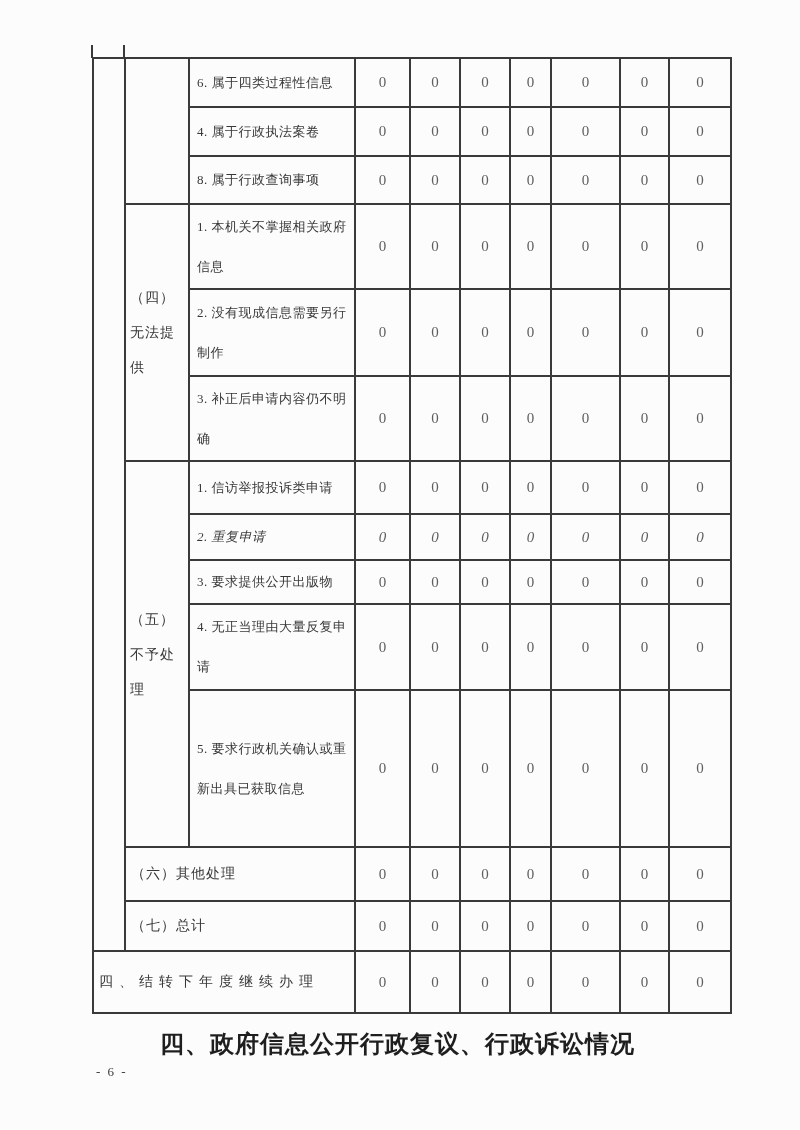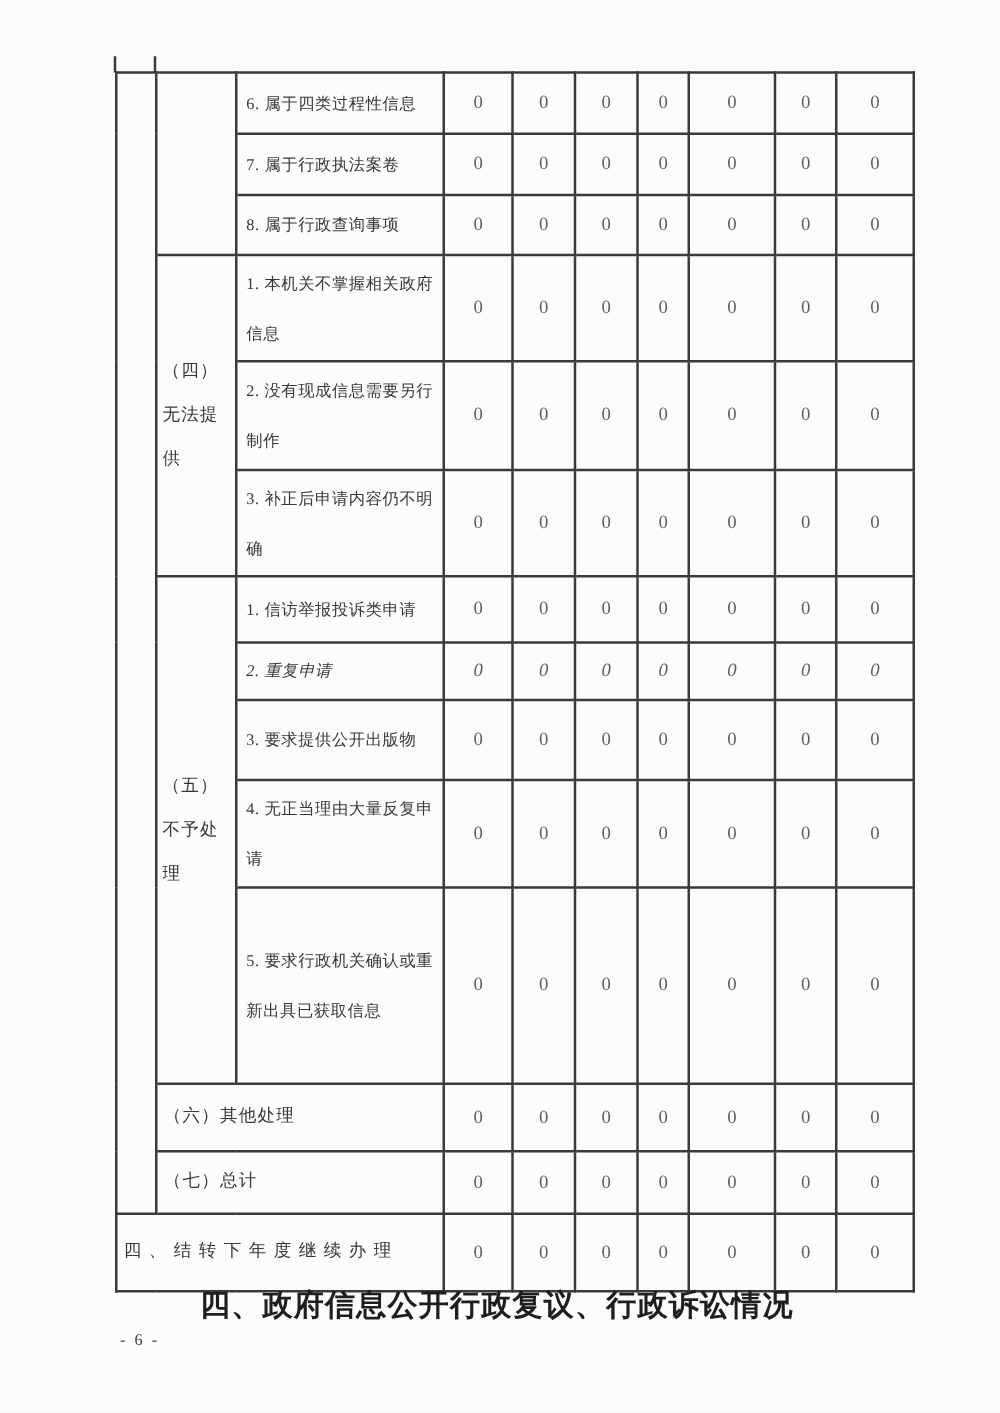--- a/index.html
+++ b/index.html
@@ -117,21 +117,21 @@
           <td class="item">6. 属于四类过程性信息</td>
           <td class="num">0</td>
           <td class="num">0</td>
           <td class="num">0</td>
           <td class="num">0</td>
           <td class="num">0</td>
           <td class="num">0</td>
           <td class="num">0</td>
         </tr>
         <tr style="height: 49px;">
-          <td class="item">7. 属于行政执法案卷</td>
+          <td class="item">4. 属于行政执法案卷</td>
           <td class="num">0</td>
           <td class="num">0</td>
           <td class="num">0</td>
           <td class="num">0</td>
           <td class="num">0</td>
           <td class="num">0</td>
           <td class="num">0</td>
         </tr>
         <tr style="height: 48px;">
           <td class="item">8. 属于行政查询事项</td>
@@ -195,21 +195,21 @@
         <tr style="height: 46px; font-style: italic;">
           <td class="item">2. 重复申请</td>
           <td class="num">0</td>
           <td class="num">0</td>
           <td class="num">0</td>
           <td class="num">0</td>
           <td class="num">0</td>
           <td class="num">0</td>
           <td class="num">0</td>
         </tr>
-        <tr style="height: 64px;">
+        <tr style="height: 44px;">
           <td class="item">3. 要求提供公开出版物</td>
           <td class="num">0</td>
           <td class="num">0</td>
           <td class="num">0</td>
           <td class="num">0</td>
           <td class="num">0</td>
           <td class="num">0</td>
           <td class="num">0</td>
         </tr>
         <tr style="height: 86px;">

